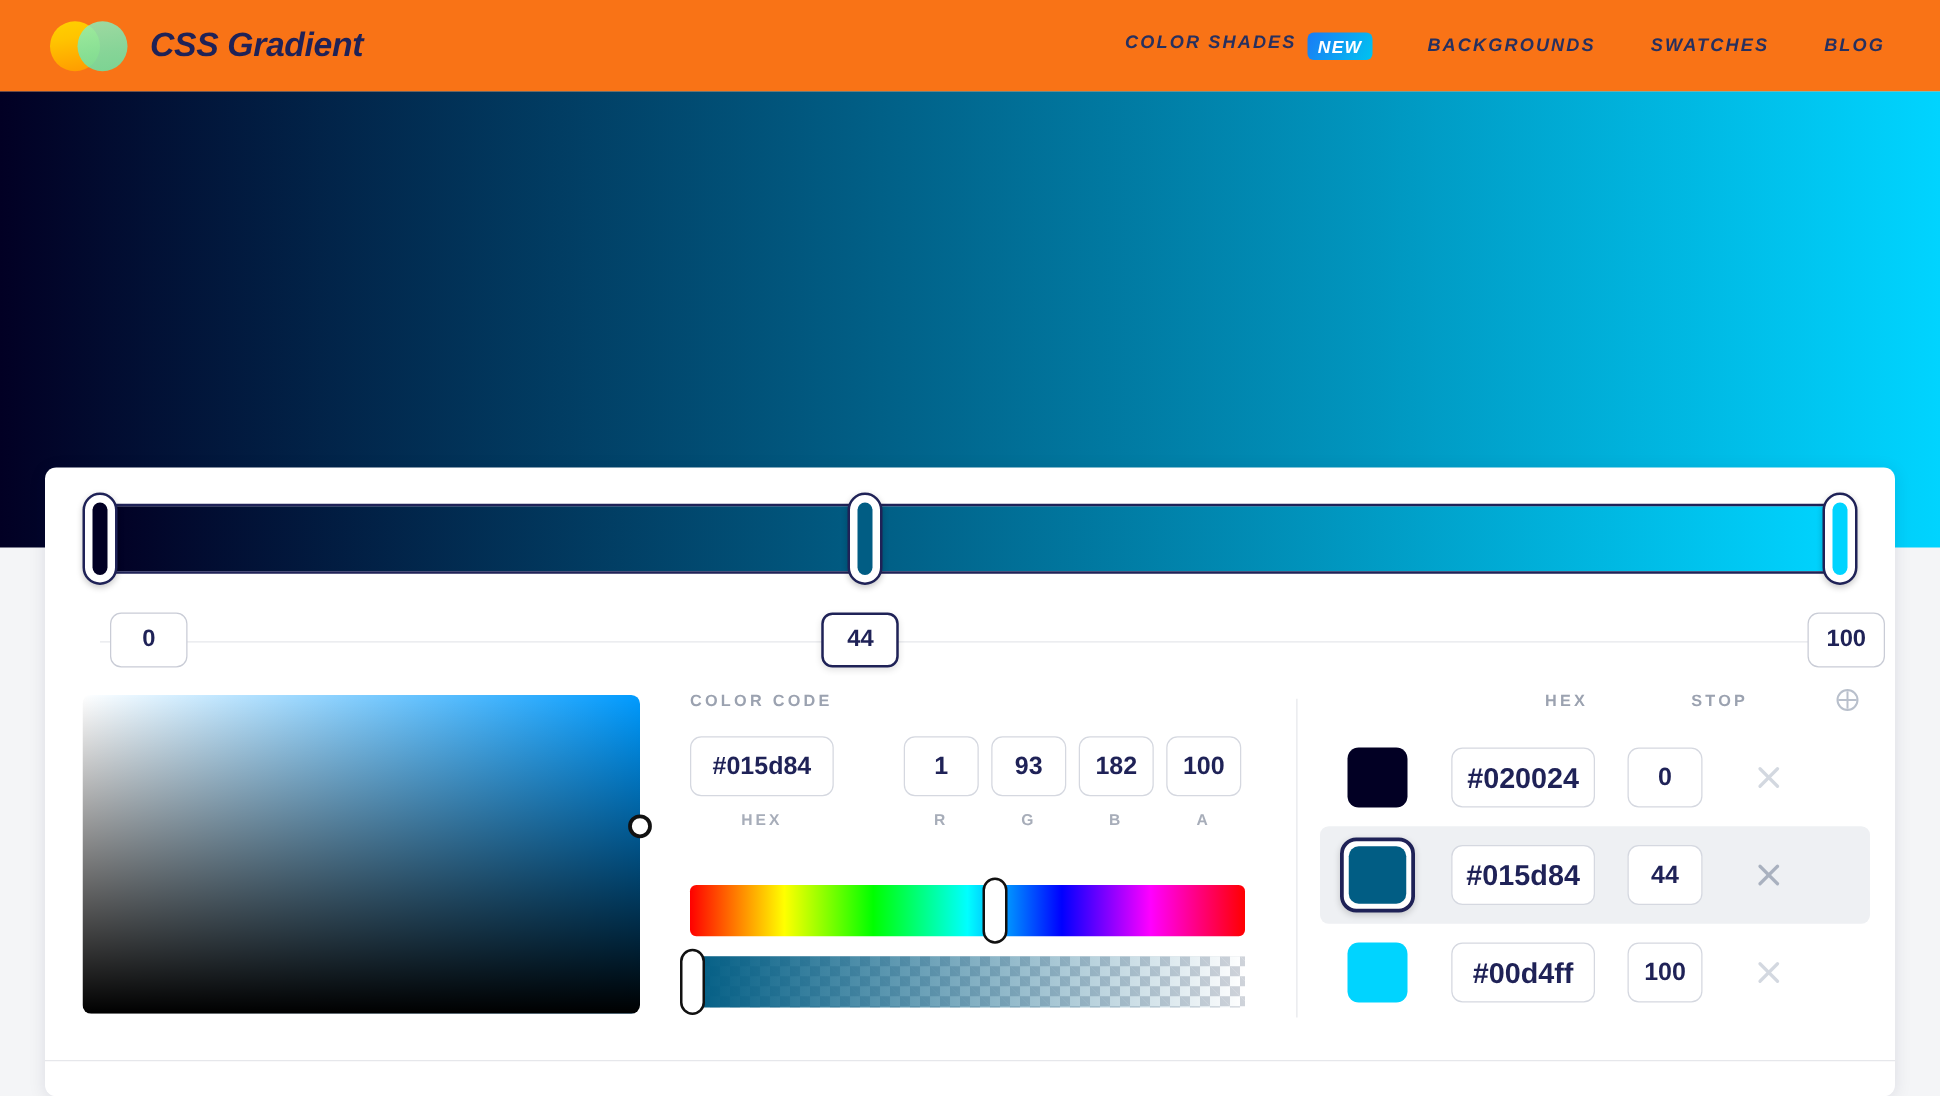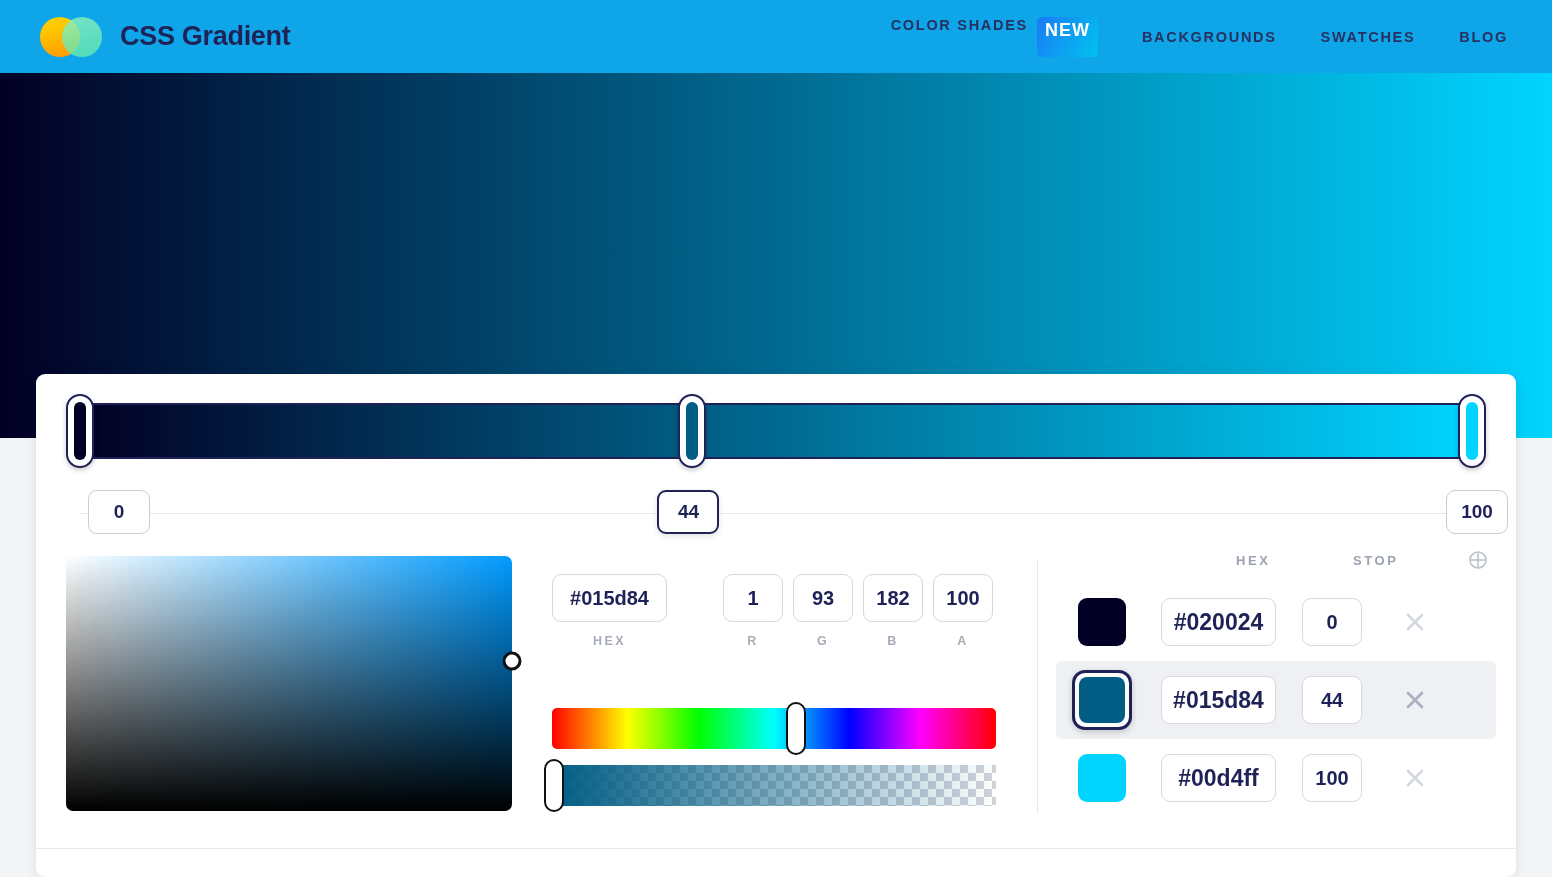--- a/index.html
+++ b/index.html
@@ -7,22 +7,23 @@
     width: 1552px; height: 877px;
     font-family: "Liberation Sans", sans-serif;
     background: #f4f5f7;
     overflow: hidden;
   }
   #root { position: relative; width: 1552px; height: 877px; }
 
   
   .topbar {
     position: absolute; left: 0; top: 0; width: 1552px; height: 73px;
-    background: #0ea5e9; display: flex; align-items: center;
+    background: #f97316; display: flex; align-items: center;
     z-index: 30;
+    font-style: italic;
   }
   .brand { display: flex; align-items: center; margin-left: 36px; }
   .logo { position: relative; width: 70px; height: 44px; }
   .logo .c1 {
     position: absolute; left: 4px; top: 2px; width: 40px; height: 40px;
     border-radius: 50%;
     background: linear-gradient(170deg, #ffd000 0%, #ffc400 35%, #ff9800 100%);
   }
   .logo .c2 {
     position: absolute; left: 26px; top: 2px; width: 40px; height: 40px;
@@ -39,22 +40,22 @@
     display: flex; align-items: center; gap: 44px;
   }
   .navitem {
     font-size: 14.5px; font-weight: bold; color: #27305f;
     letter-spacing: 1.7px; text-decoration: none;
     display: flex; align-items: flex-start; gap: 9px; cursor: pointer;
     white-space: nowrap;
   }
   .badge-new {
     background: linear-gradient(120deg, #1a7bf5 0%, #00c3f0 100%);
-    color: #fff; font-size: 18px; font-weight: bold; letter-spacing: 1px;
-    padding: 3px 8px 16px; border-radius: 5px;
+    color: #fff; font-size: 14px; font-weight: bold; letter-spacing: 1px;
+    padding: 3px 8px 3px; border-radius: 5px;
   }
 
   
   .preview {
     position: absolute; left: 0; top: 73px; width: 1552px; height: 365px;
     z-index: 1;
   }
 
   
   .card {
@@ -267,20 +268,21 @@
     <div class="stopnum active" id="sn1" style="left: 621.48px;">44</div>
     <div class="stopnum" id="sn2" style="left: auto; right: 8px;">100</div>
 
     <div class="lower">
 
       <div class="sv-box" id="svbox" style="background: linear-gradient(to top, rgb(0, 0, 0), rgba(0, 0, 0, 0)), linear-gradient(to right, rgb(255, 255, 255), rgb(0, 155, 255));">
         <div class="sv-cursor" id="svcur" style="left: 100%; top: 41%;"></div>
       </div>
 
       <div class="ccwrap">
+        <div class="cclabel">COLOR CODE</div>
         <div class="fieldrow">
           <div class="fldcol">
             <div class="fld hex">#015d84</div>
             <div class="fldcap">HEX</div>
           </div>
           <div class="rgba">
             <div class="fldcol">
               <div class="fld num">1</div>
               <div class="fldcap">R</div>
             </div>

